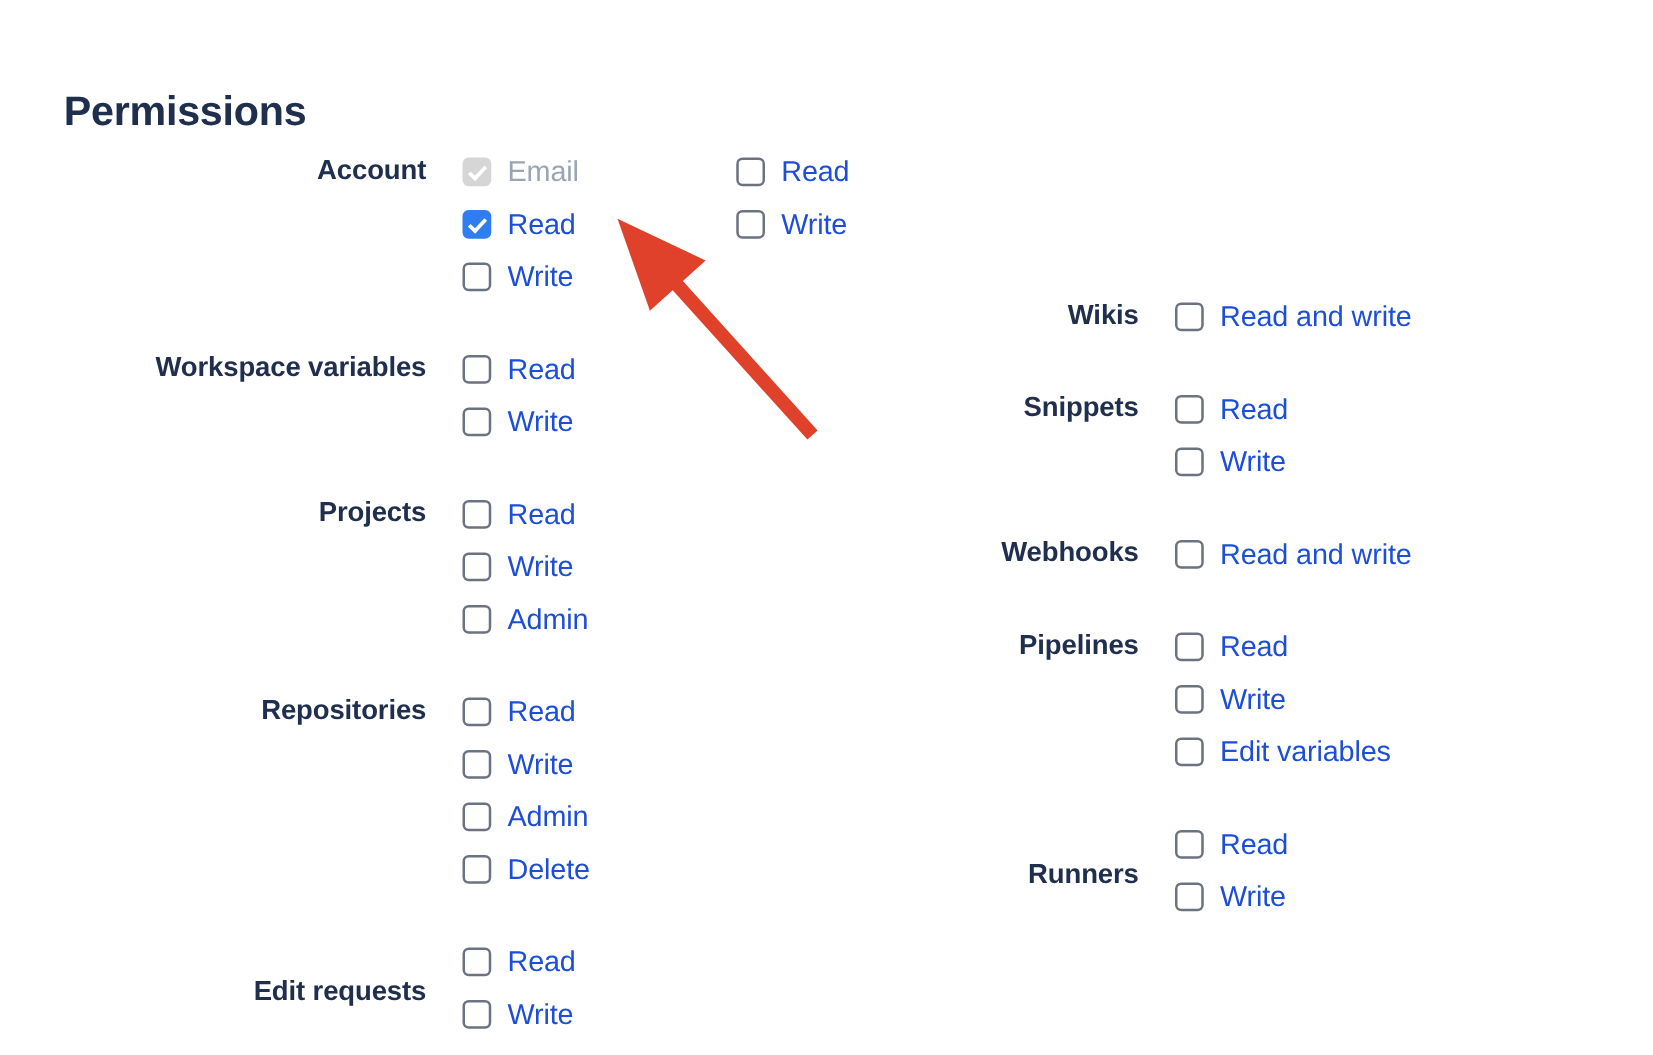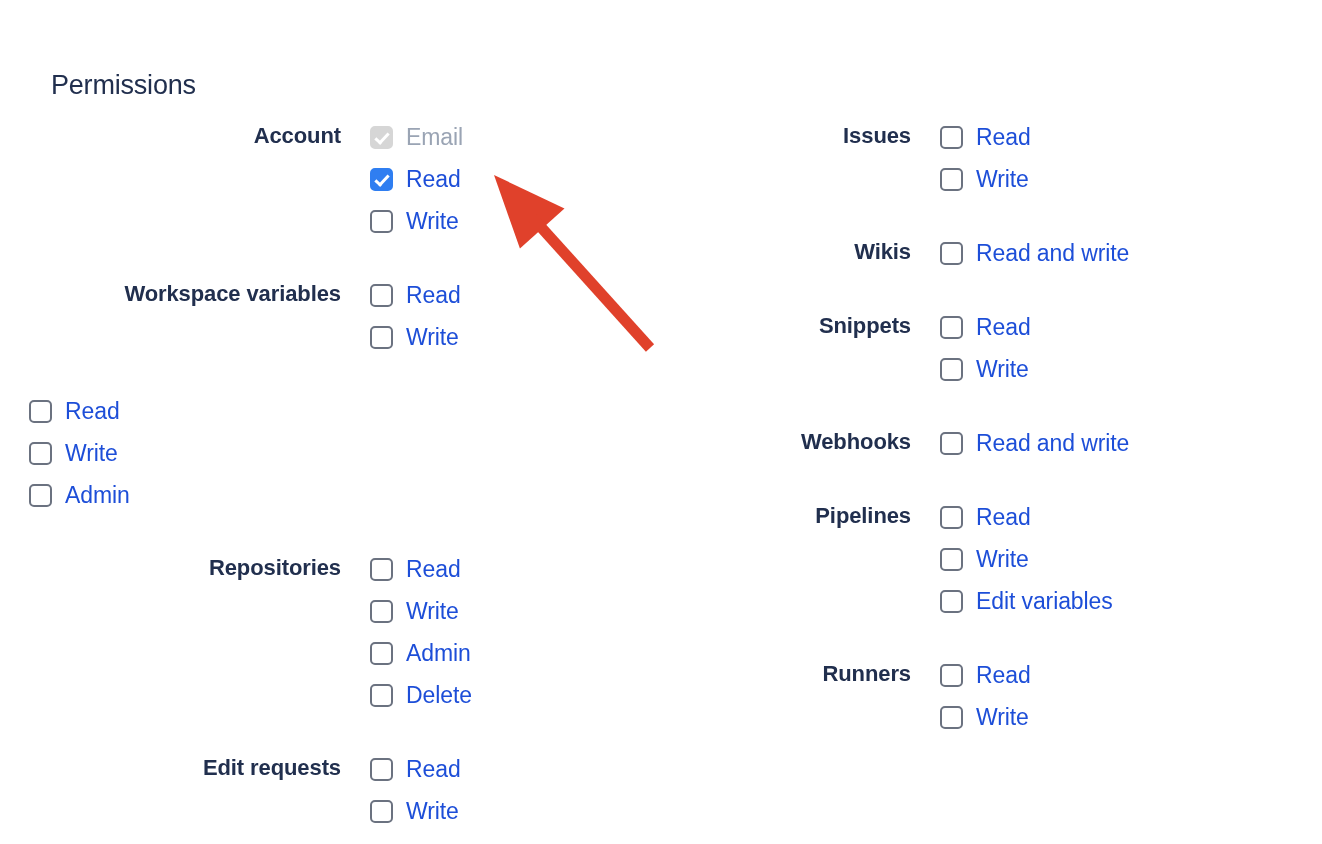--- a/index.html
+++ b/index.html
@@ -14,22 +14,22 @@
     position: relative;
     overflow: hidden;
     font-family: "Liberation Sans", sans-serif;
     -webkit-font-smoothing: antialiased;
   }
 
   .page-title {
     position: absolute;
     left: 51px;
     top: 50px;
-    font-size: 27px;
-    font-weight: normal;
+    font-size: 33px;
+    font-weight: bold;
     color: #212f4e;
     letter-spacing: -0.2px;
     line-height: 34px;
   }
 
   .columns {
     position: absolute;
     left: 0;
     top: 104px;
     width: 1322px;
@@ -40,21 +40,21 @@
     top: 12px;
   }
   .col-left  { left: 0px;   width: 660px; }
   .col-right { left: 560px; width: 700px; }
 
   .perm-group {
     display: flex;
     align-items: flex-start;
     margin-bottom: 32px;
   }
-  .perm-group:last-child { margin-bottom: 0; }
+  .perm-group:last-child { margin-bottom: 0; align-items: center; }
 
   .group-label {
     font-size: 22px;
     font-weight: bold;
     color: #212f4e;
     text-align: right;
     line-height: 30px;
     padding-top: 5px;
     letter-spacing: -0.1px;
   }
@@ -155,20 +155,21 @@
             <span class="cbox"></span>
             <span class="option-label">Read</span>
           </label>
           <label class="option-row">
             <span class="cbox"></span>
             <span class="option-label">Write</span>
           </label>
         </div>
       </div>
       <div class="perm-group">
+        <div class="group-label">Projects</div>
         <div class="group-options">
           <label class="option-row">
             <span class="cbox"></span>
             <span class="option-label">Read</span>
           </label>
           <label class="option-row">
             <span class="cbox"></span>
             <span class="option-label">Write</span>
           </label>
           <label class="option-row">
@@ -207,21 +208,20 @@
           </label>
           <label class="option-row">
             <span class="cbox"></span>
             <span class="option-label">Write</span>
           </label>
         </div>
       </div>
     </div>
   <div class="col col-right" id="col-right">
       <div class="perm-group">
-        <div class="group-label">Issues</div>
         <div class="group-options">
           <label class="option-row">
             <span class="cbox"></span>
             <span class="option-label">Read</span>
           </label>
           <label class="option-row">
             <span class="cbox"></span>
             <span class="option-label">Write</span>
           </label>
         </div>

